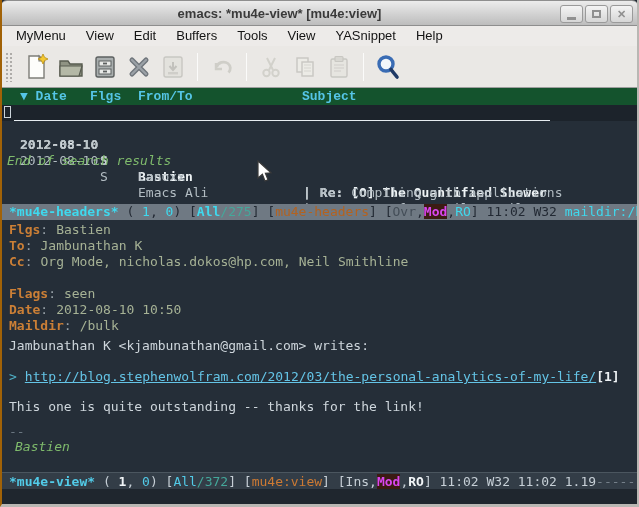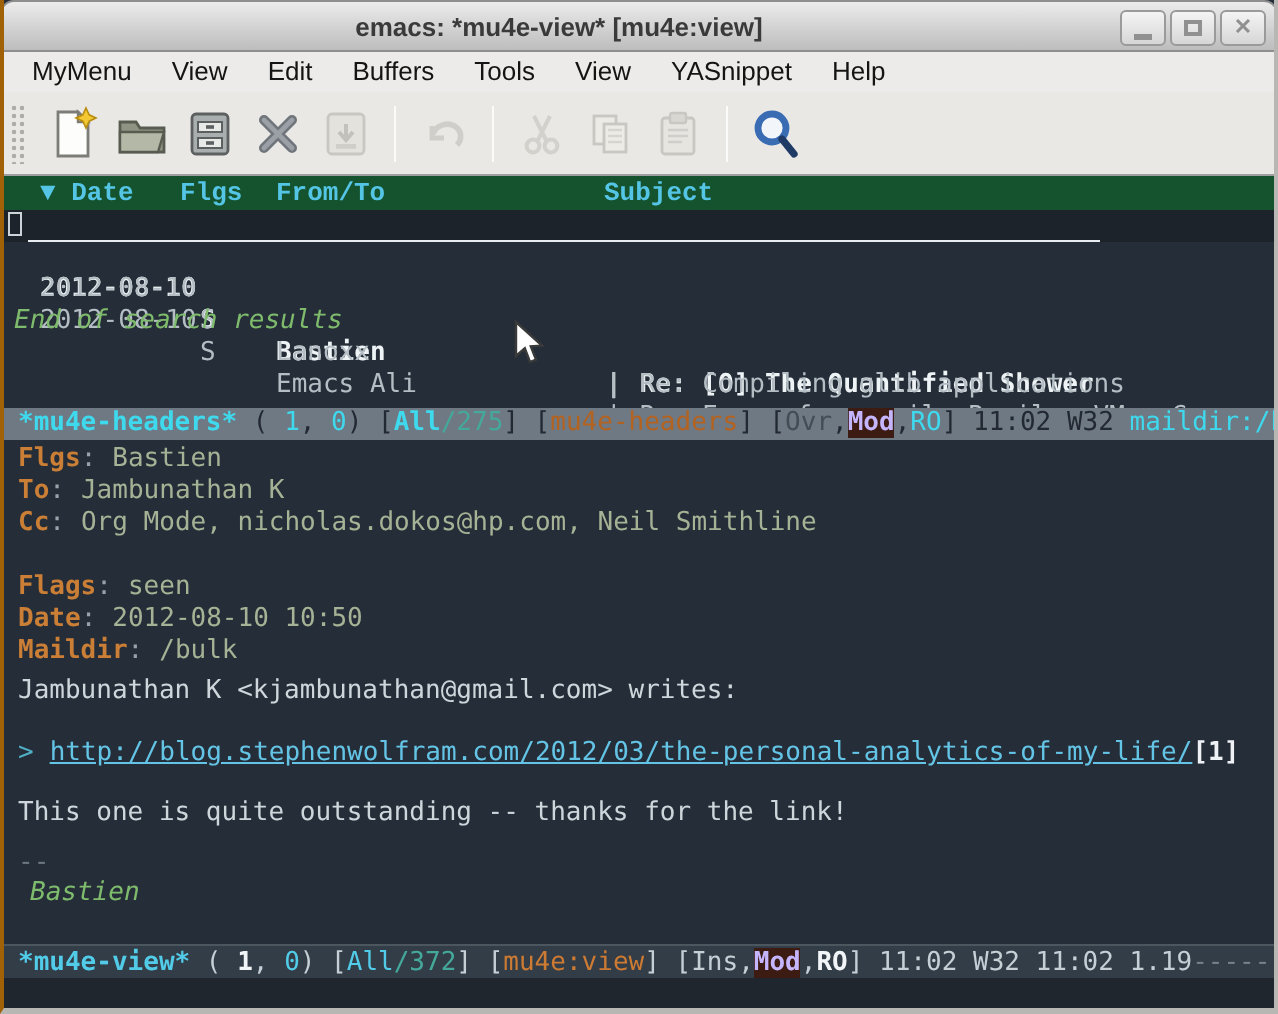--- a/index.html
+++ b/index.html
@@ -74,21 +74,21 @@
   .modeline{white-space:pre;overflow:hidden;padding-left:7px;}
   .ml-top{top:116px;background:#6f7983;color:#222933;}
   .ml-bottom{top:384px;height:17px;line-height:17px;background:#333d47;border-top:1px solid #4b565f;color:#c6cfd6;}
   .b{font-weight:bold;}
   .cyan{color:#52cbe8;}
   .cyan2{color:#3fd9ee;}
   .teal{color:#44a89b;}
   .orange{color:#cd7a33;}
   .orange-dk{color:#b4621f;}
   .dim{color:#434d57;}
-  .mod-red{color:#c4b5fd;font-weight:bold;background:#3c1b13;}
+  .mod-red{color:#d946ef;font-weight:bold;background:#3c1b13;}
   .white{color:#f1f5f7;}
   .dashes{color:#75808a;}
   
   .vline{padding-left:7px;}
   .lab{color:#cb7f36;font-weight:bold;}
   .colon{color:#97a1a8;}
   .val{color:#a6b295;margin-left:8px;}
   .fg{color:#ced6dc;}
   .quote{color:#4fb0c6;}
   .link{color:#64c4e6;text-decoration:underline;margin-left:8px;cursor:pointer;}

